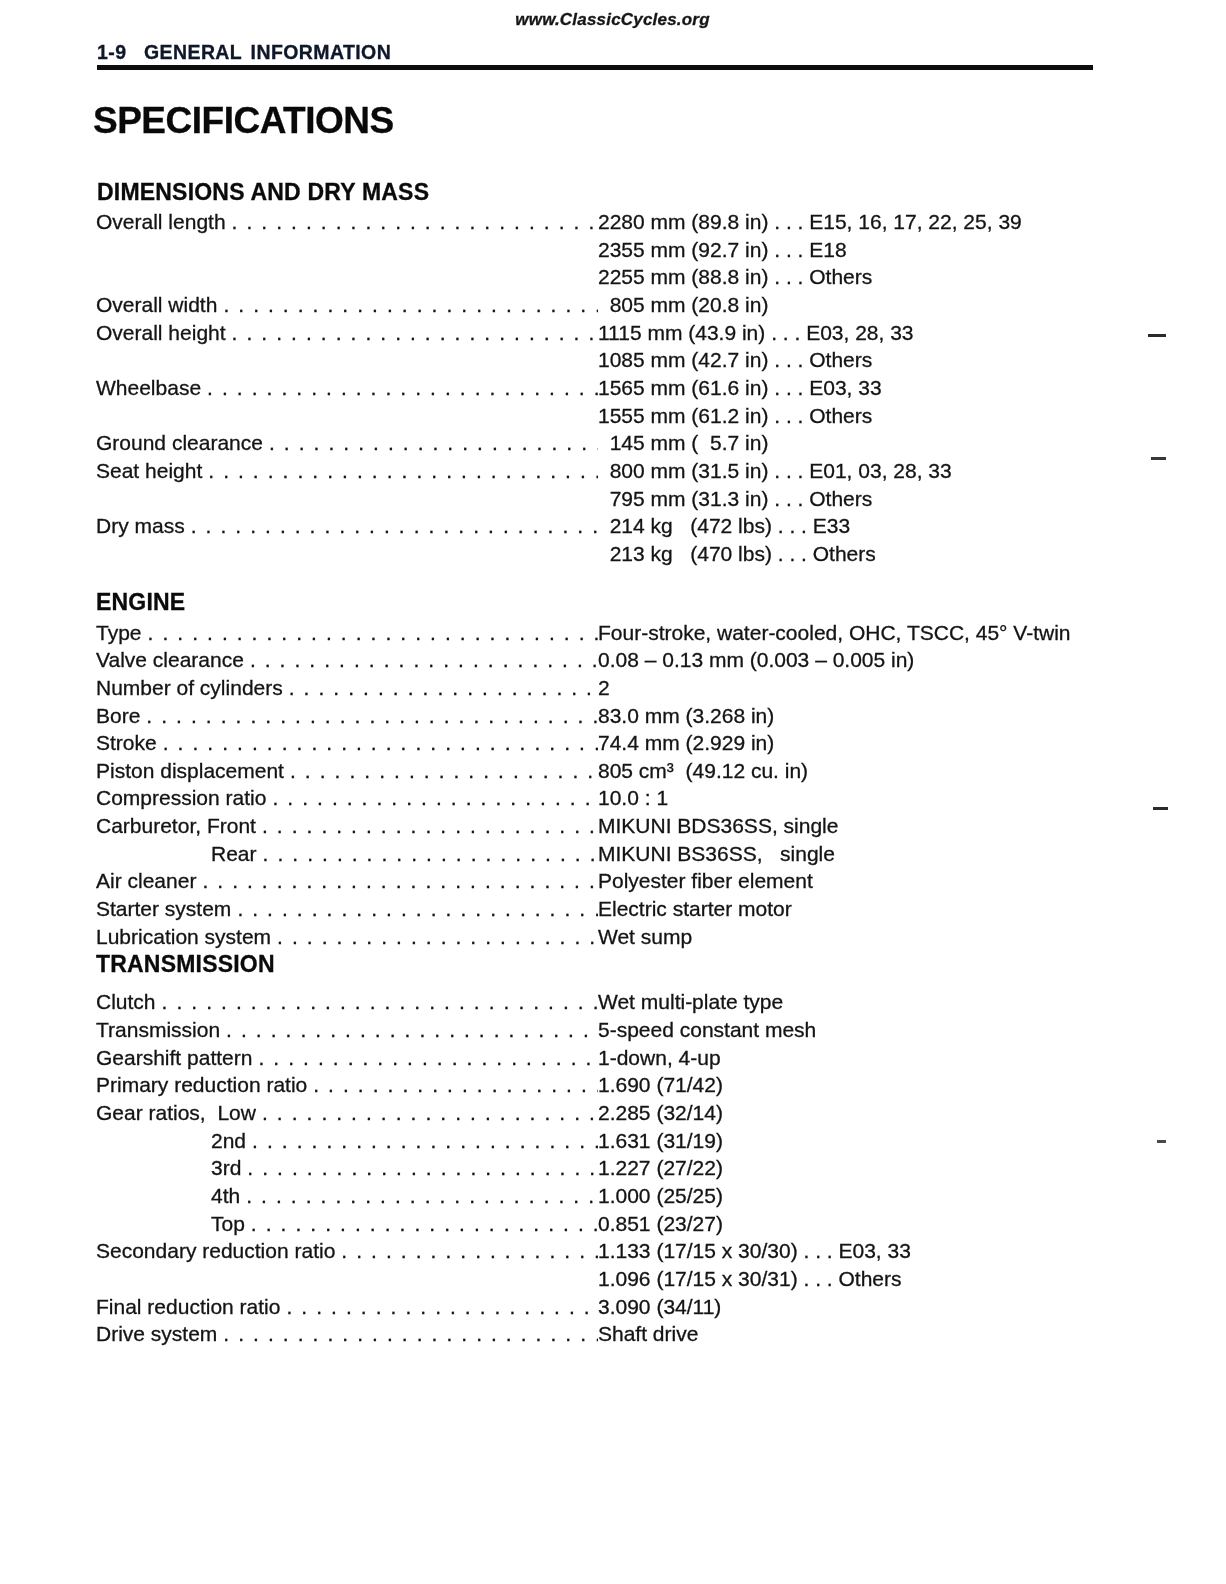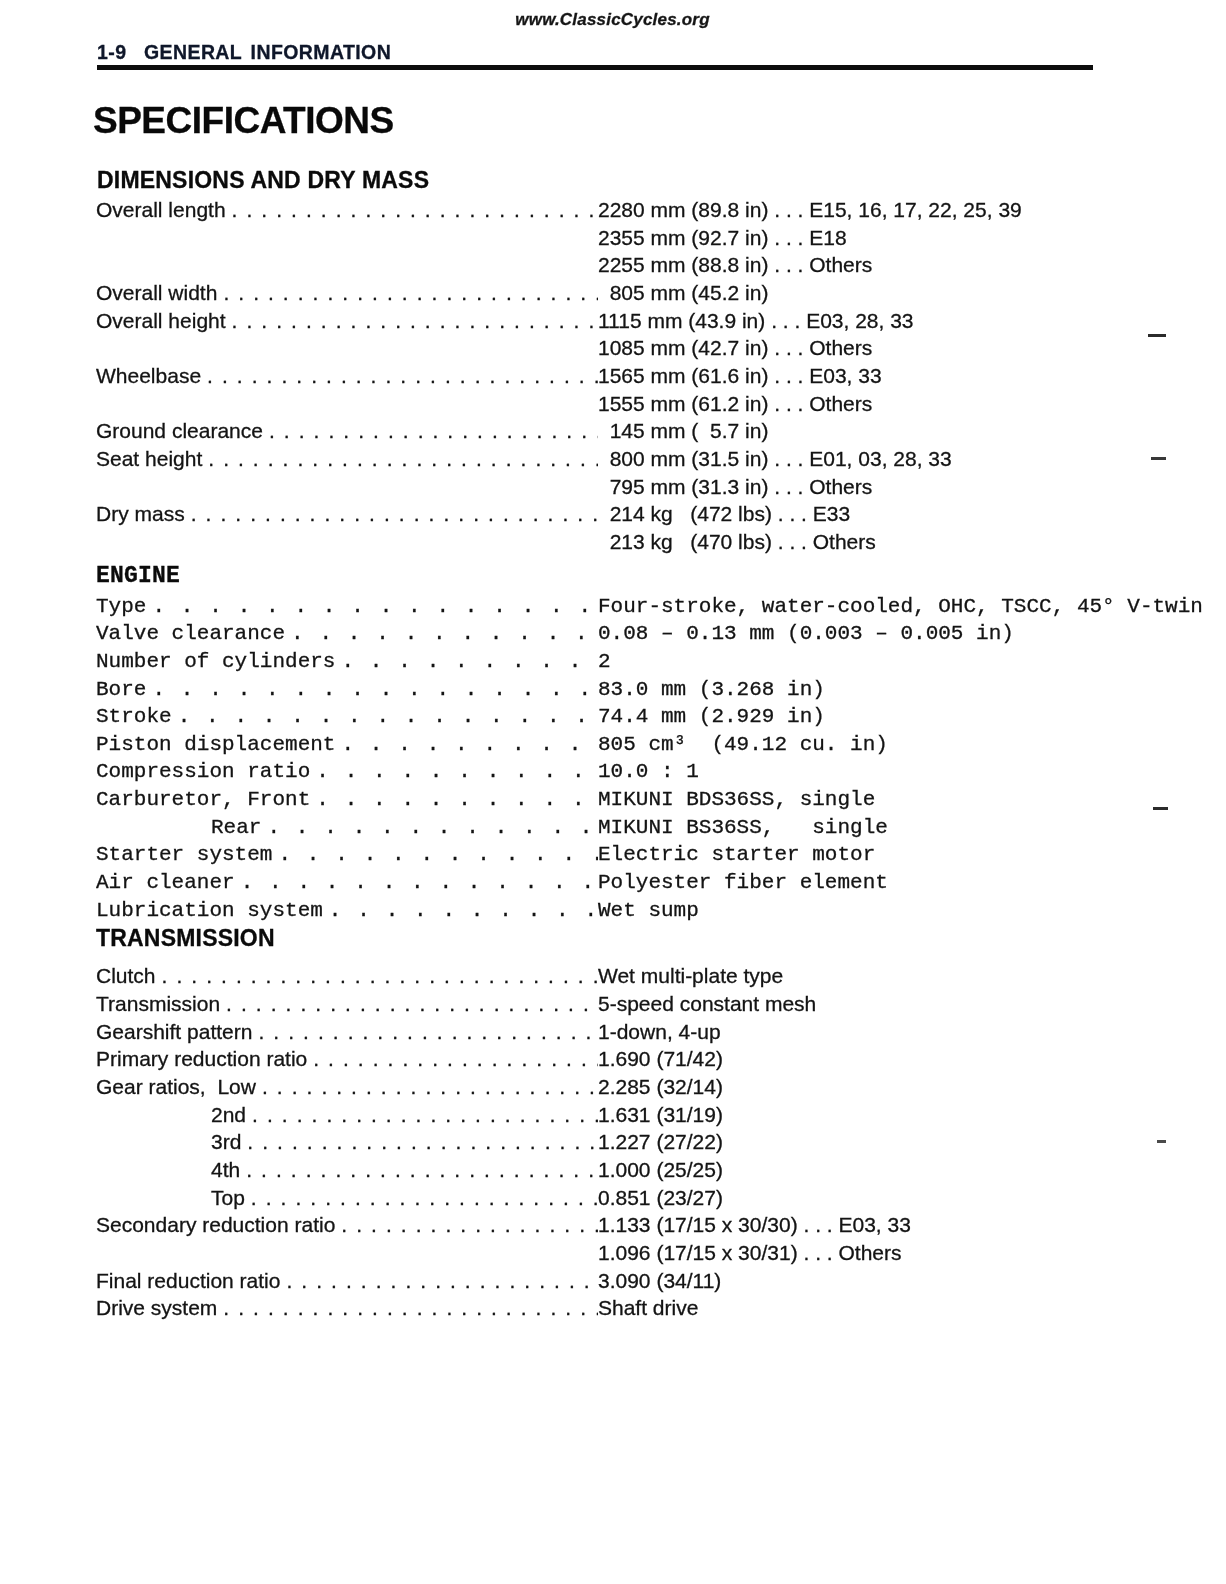--- a/index.html
+++ b/index.html
@@ -31,31 +31,31 @@
     width: 996px; height: 5px;
     background: #0d0d0d;
   }
   .page-title {
     position: absolute; top: 100px; left: 93px;
     font-size: 37px; font-weight: 700;
     letter-spacing: -0.5px;
     color: #090909;
   }
   .content {
-    position: absolute; top: 166px; left: 96px;
+    position: absolute; top: 178px; left: 96px;
     width: 1010px;
   }
   .section-heading {
     font-size: 23px; font-weight: 700;
     line-height: 28px;
     letter-spacing: 0.2px;
     color: #0b0b0b;
   }
   .section-dimensions .section-heading { margin: 0 0 2px 1px; }
-  .section-engine { margin-top: 6px; font-family: Liberation Mono, monospace; }
+  .section-engine { margin-top: 20px; }
   .section-engine .section-heading { margin: 0 0 3px 0; }
   .section-transmission { }
   .section-transmission .section-heading { margin: 0 0 10px 0; }
 
   .spec-row {
     display: flex; align-items: baseline;
     font-size: 21px; line-height: 27.65px;
   }
   .label-cell {
     flex: 0 0 502px;
@@ -103,21 +103,21 @@
           <div class="value-line">2355 mm (92.7 in) . . . E18</div>
           <div class="value-line">2255 mm (88.8 in) . . . Others</div>
         </div>
       </div>
       <div class="spec-row">
         <div class="label-cell">
           <span class="spec-label">Overall width</span>
           <span class="dot-leader"></span>
         </div>
         <div class="values">
-          <div class="value-line">  805 mm (45.2 in)</div>
+          <div class="value-line">  805 mm (20.8 in)</div>
         </div>
       </div>
       <div class="spec-row">
         <div class="label-cell">
           <span class="spec-label">Overall height</span>
           <span class="dot-leader"></span>
         </div>
         <div class="values">
           <div class="value-line">1115 mm (43.9 in) . . . E03, 28, 33</div>
           <div class="value-line">1085 mm (42.7 in) . . . Others</div>
@@ -241,34 +241,34 @@
         <div class="label-cell indent">
           <span class="spec-label">Rear</span>
           <span class="dot-leader"></span>
         </div>
         <div class="values">
           <div class="value-line">MIKUNI BS36SS,   single</div>
         </div>
       </div>
       <div class="spec-row">
         <div class="label-cell">
+          <span class="spec-label">Air cleaner</span>
+          <span class="dot-leader"></span>
+        </div>
+        <div class="values">
+          <div class="value-line">Polyester fiber element</div>
+        </div>
+      </div>
+      <div class="spec-row">
+        <div class="label-cell">
           <span class="spec-label">Starter system</span>
           <span class="dot-leader"></span>
         </div>
         <div class="values">
           <div class="value-line">Electric starter motor</div>
-        </div>
-      </div>
-      <div class="spec-row">
-        <div class="label-cell">
-          <span class="spec-label">Air cleaner</span>
-          <span class="dot-leader"></span>
-        </div>
-        <div class="values">
-          <div class="value-line">Polyester fiber element</div>
         </div>
       </div>
       <div class="spec-row">
         <div class="label-cell">
           <span class="spec-label">Lubrication system</span>
           <span class="dot-leader"></span>
         </div>
         <div class="values">
           <div class="value-line">Wet sump</div>
         </div>

